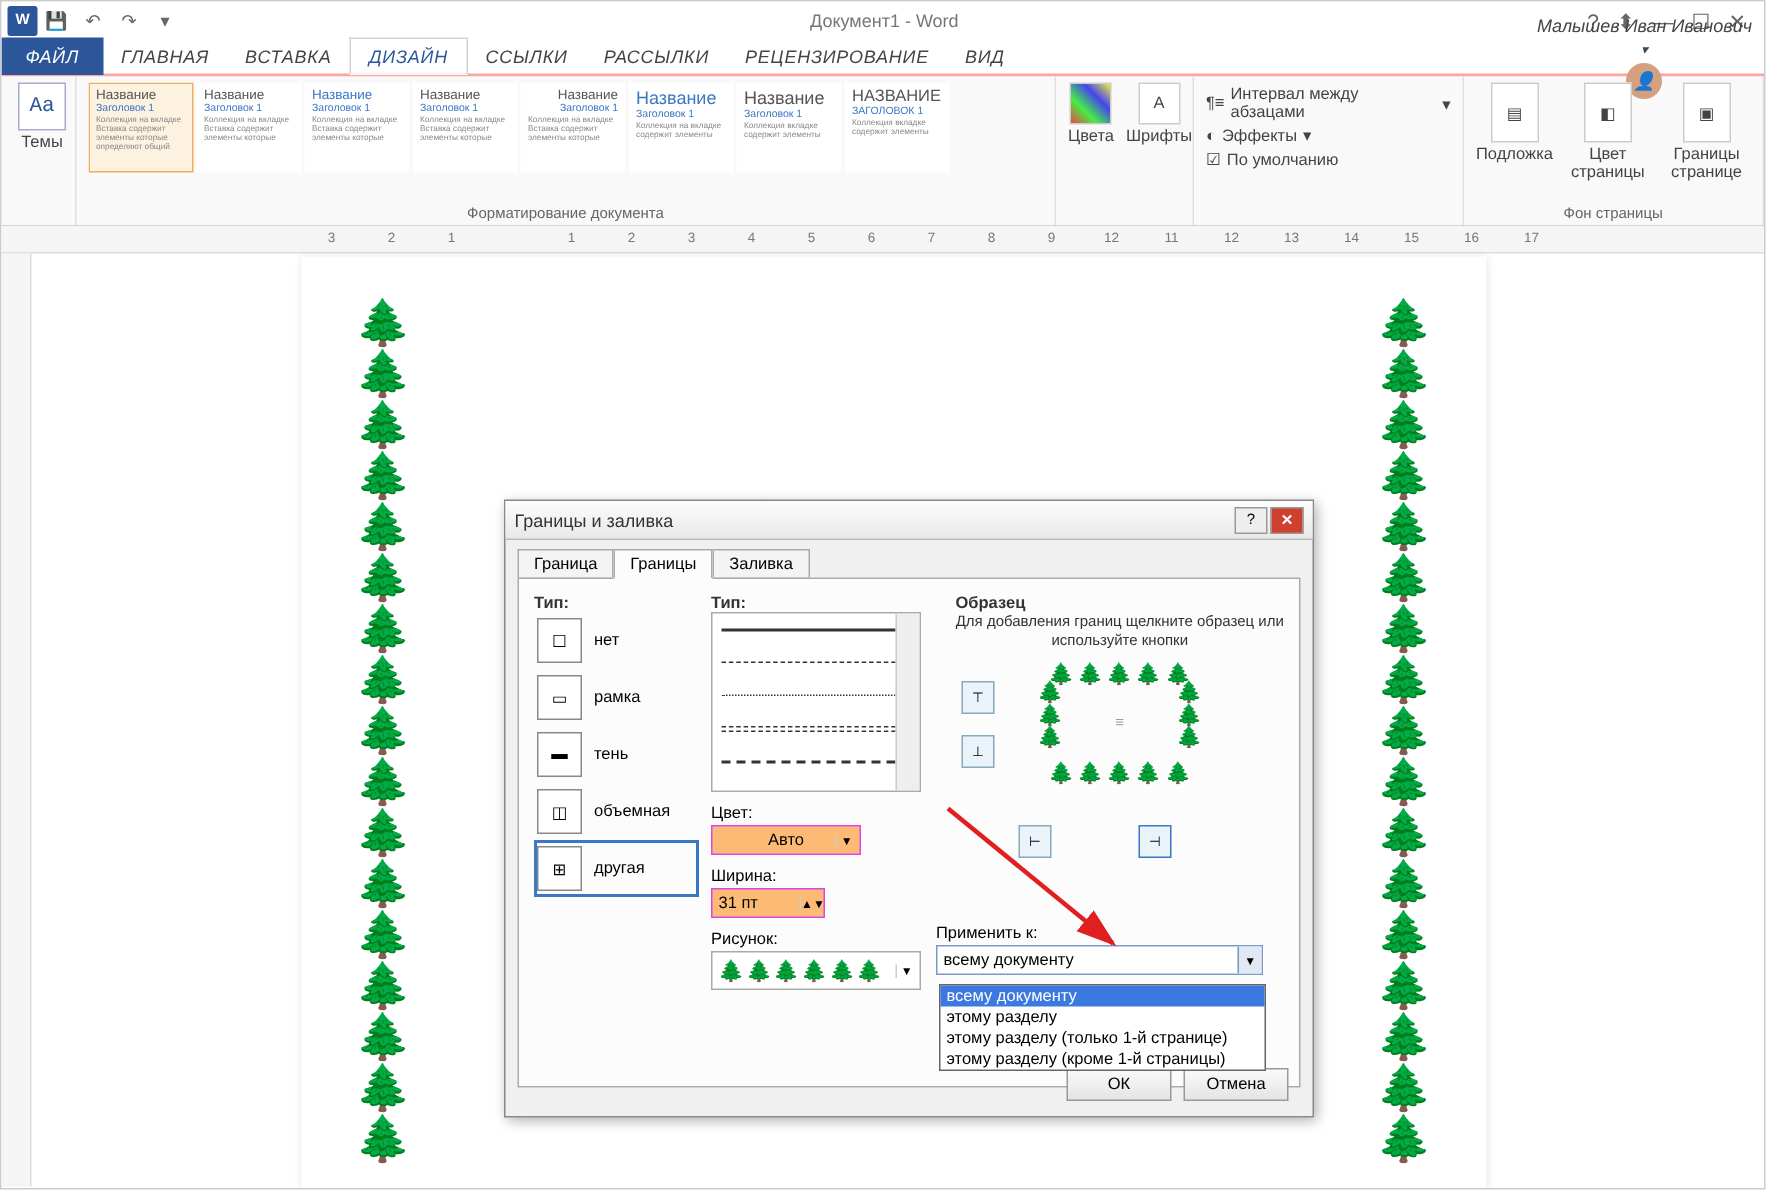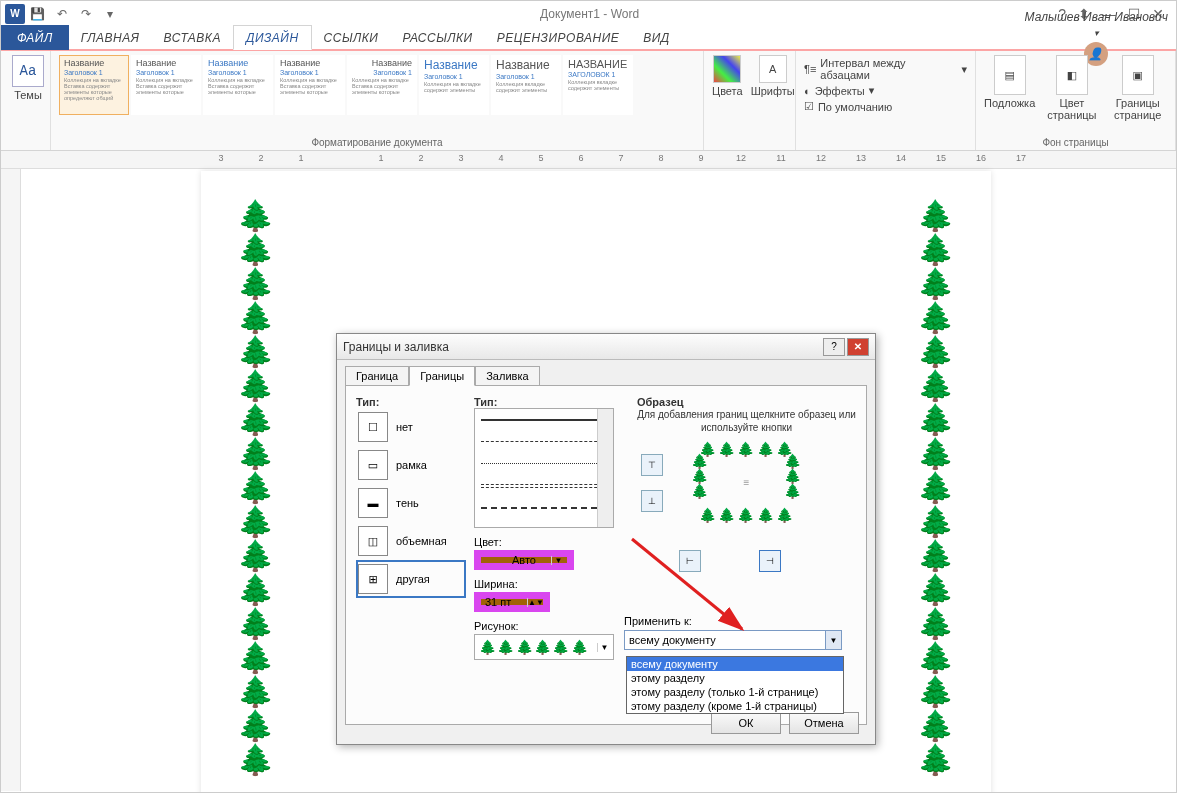--- a/index.html
+++ b/index.html
@@ -54,21 +54,21 @@
 .type-item { display:flex; align-items:center; gap:8px; padding:4px 2px; cursor:pointer; font-size:11px;}
 .type-item.sel { border:2px solid #3b78c4; padding:2px 0;}
 .type-icon { width:30px; height:30px; border:1px solid #888; background:#fff; display:flex; align-items:center; justify-content:center;}
 .style-list { width:140px; height:120px; border:1px solid #aaa; background:#fff; overflow:hidden; position:relative;}
 .style-row { height:22px; border-bottom:1px dashed transparent; display:flex; align-items:center; padding:0 6px;}
 .sr-solid { border-top:2px solid #333; width:100%;}
 .sr-dash1 { border-top:1px dashed #333; width:100%;}
 .sr-ddash { border-top:1px dashed #333; width:100%; border-bottom:1px dashed #333; height:4px;}
 .scroll-dummy { position:absolute; right:0; top:0; width:16px; bottom:0; background:#eee; border-left:1px solid #ccc;}
 .field-row { margin-top:8px; font-size:11px;}
-.select-box { width:100px; height:20px; border:7px solid #d946ef; background:#a16207; display:flex; align-items:center; padding:0 4px; font-size:11px; margin-top:2px; position:relative;}
+.select-box { width:100px; height:20px; border:1px solid #d946ef; background:#fdba74; display:flex; align-items:center; padding:0 4px; font-size:11px; margin-top:2px; position:relative;}
 .select-box .arr { position:absolute; right:2px; width:14px; text-align:center; border-left:1px solid #ccc; font-size:8px;}
 .preview-box { width:180px; position:relative;}
 .preview-hint { font-size:10px; text-align:center; color:#333; margin-bottom:8px; line-height:1.3;}
 .preview-frame { width:110px; height:80px; margin:0 auto; position:relative;}
 .preview-frame .side { position:absolute; display:flex;}
 .preview-frame .t-top { top:0; left:10px; right:10px; justify-content:center; gap:2px;}
 .preview-frame .t-bot { bottom:0; left:10px; right:10px; justify-content:center; gap:2px;}
 .preview-frame .t-left { left:0; top:12px; bottom:12px; flex-direction:column; gap:1px;}
 .preview-frame .t-right { right:0; top:12px; bottom:12px; flex-direction:column; gap:1px;}
 .mini-tree { color:#0a7a1e; font-size:14px; line-height:1;}

